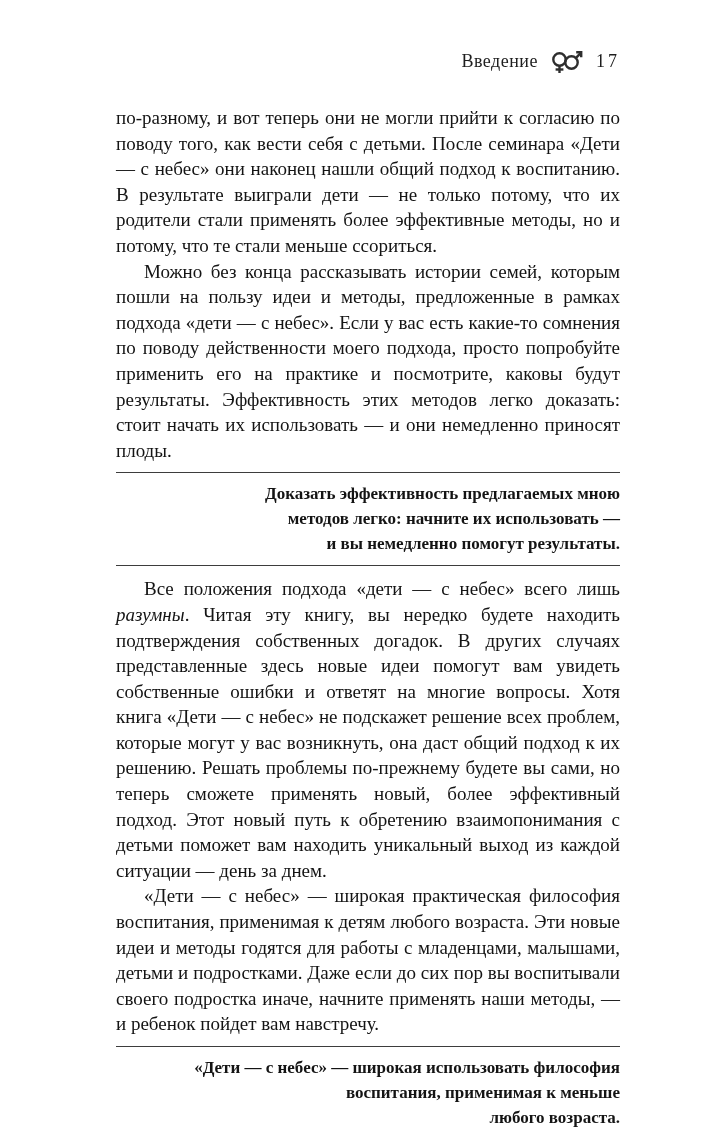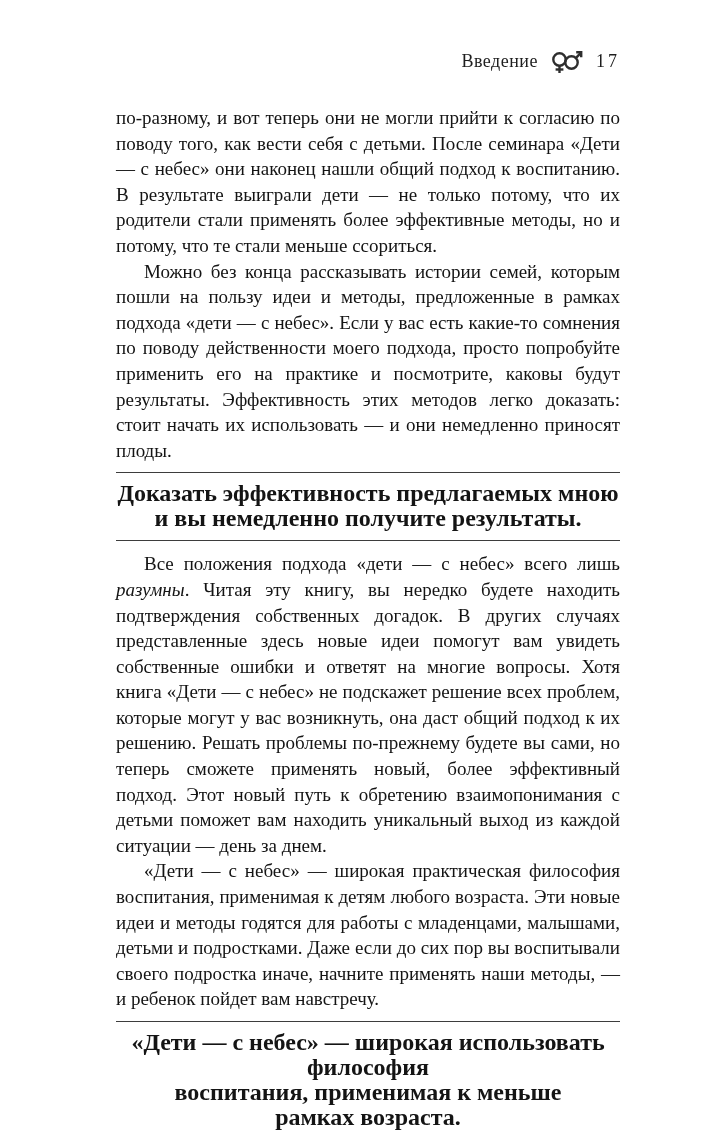--- a/index.html
+++ b/index.html
@@ -38,23 +38,23 @@
   .body-text p {
     margin: 0;
     text-indent: 28px;
   }
   .body-text p.noindent { text-indent: 0; }
   .callout {
     border-top: 1px solid #3d3d3d;
     border-bottom: 1px solid #3d3d3d;
     margin: 9px 0 10px 0;
     padding: 8px 0 9px 0;
-    text-align: center;
+    text-align: right;
     font-weight: bold;
-    font-size: 24px;
+    font-size: 17px;
     line-height: 25px;
     text-indent: 0;
   }
   .callout .line { text-indent: 0; }
   em { }
 </style>
 </head>
 <body>
 
 <div class="page">
@@ -73,27 +73,28 @@
   </div>
 
   <div class="body-text">
 
     <p class="noindent">по-разному, и вот теперь они не могли прийти к согласию по поводу того, как вести себя с детьми. После семинара «Дети — с небес» они наконец нашли общий подход к воспитанию. В результате выиграли дети — не только потому, что их родители стали применять более эффективные методы, но и потому, что те стали меньше ссориться.</p>
 
     <p>Можно без конца рассказывать истории семей, которым пошли на пользу идеи и методы, предложенные в рамках подхода «дети — с небес». Если у вас есть какие-то сомнения по поводу действенности моего подхода, просто попробуйте применить его на практике и посмотрите, каковы будут результаты. Эффективность этих методов легко доказать: стоит начать их использовать — и они немедленно приносят плоды.</p>
 
     <div class="callout">
       <div class="line">Доказать эффективность предлагаемых мною</div>
-      <div class="line">и вы немедленно получите результаты.</div>
+      <div class="line">методов легко: начните их использовать —</div>
+      <div class="line">и вы немедленно помогут результаты.</div>
     </div>
 
     <p><span>Все положения подхода «дети — с небес» всего лишь </span><em>разумны</em><span>. Читая эту книгу, вы нередко будете находить подтверждения собственных догадок. В других случаях представленные здесь новые идеи помогут вам увидеть собственные ошибки и ответят на многие вопросы. Хотя книга «Дети — с небес» не подскажет решение всех проблем, которые могут у вас возникнуть, она даст общий подход к их решению. Решать проблемы по-прежнему будете вы сами, но теперь сможете применять новый, более эффективный подход. Этот новый путь к обретению взаимопонимания с детьми поможет вам находить уникальный выход из каждой ситуации — день за днем.</span></p>
 
     <p>«Дети — с небес» — широкая практическая философия воспитания, применимая к детям любого возраста. Эти новые идеи и методы годятся для работы с младенцами, малышами, детьми и подростками. Даже если до сих пор вы воспитывали своего подростка иначе, начните применять наши методы, — и ребенок пойдет вам навстречу.</p>
 
     <div class="callout">
       <div class="line">«Дети — с небес» — широкая использовать философия</div>
       <div class="line">воспитания, применимая к меньше</div>
-      <div class="line">рамках возраста.</div>
+      <div class="line">любого возраста.</div>
     </div>
 
   </div>
 </div>
 
 </body></html>

